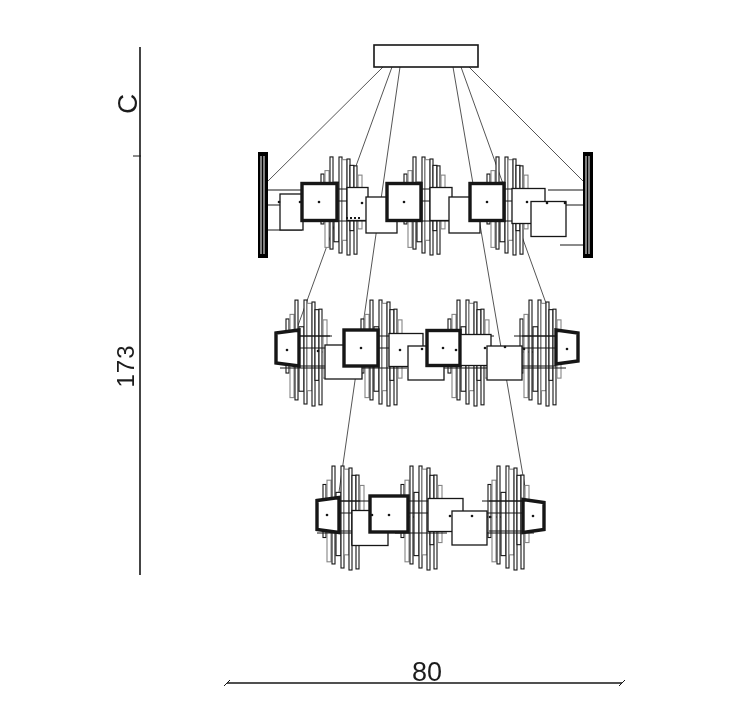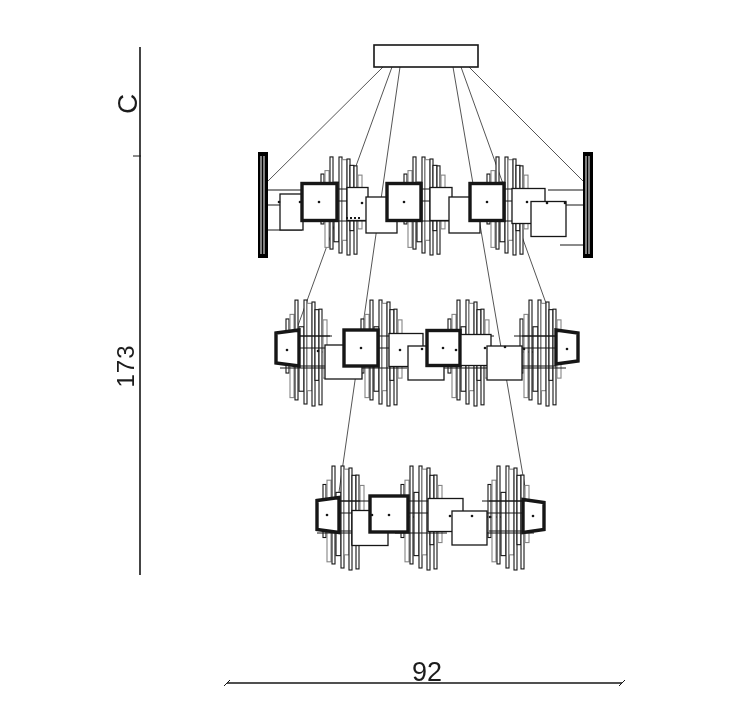--- a/index.html
+++ b/index.html
@@ -243,14 +243,14 @@
       <circle cx="327" cy="515" r="1.3" fill="#161616"></circle>
       <circle cx="372" cy="515" r="1.3" fill="#161616"></circle>
       <circle cx="389" cy="515" r="1.3" fill="#161616"></circle>
       <circle cx="450" cy="516" r="1.3" fill="#161616"></circle>
       <circle cx="472" cy="516" r="1.3" fill="#161616"></circle>
       <circle cx="490" cy="517" r="1.3" fill="#161616"></circle>
       <circle cx="533" cy="516" r="1.3" fill="#161616"></circle>
     </svg>
   <div class="dim-label vertical" id="label-c">C</div>
   <div class="dim-label vertical" id="label-173">173</div>
-  <div class="dim-label" id="label-92">92</div>
+  <div class="dim-label" id="label-92">80</div>
 </div>
 
 </body></html>

